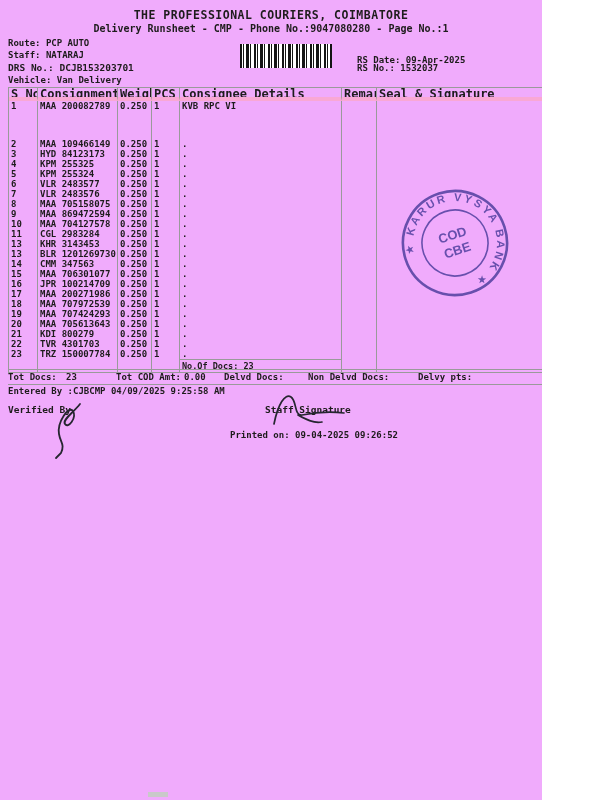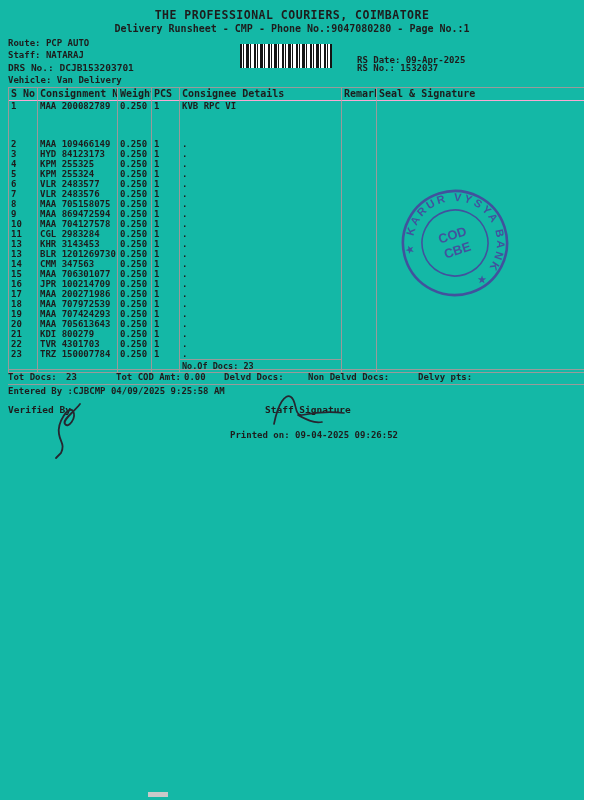--- a/index.html
+++ b/index.html
@@ -1,32 +1,32 @@
 <!DOCTYPE html>
 <html><head>
 <meta charset="utf-8">
 <style>
   html,body{margin:0;padding:0;background:#ffffff;}
-  .page{position:relative;width:584px;height:800px;background:#14b8a6;overflow:hidden;
+  .page{position:relative;width:542px;height:800px;background:#f0abfc;overflow:hidden;
         font-family:"DejaVu Sans Mono","Liberation Mono",monospace;font-weight:bold;color:#1e1c1c;}
   .title{position:absolute;top:8px;left:0;width:100%;text-align:center;font-size:11.5px;letter-spacing:0.5px;}
   .subtitle{position:absolute;top:23px;left:0;width:100%;text-align:center;font-size:10px;}
   .info-line{position:absolute;left:8px;font-size:9px;white-space:pre;}
   .route{top:38px;} .staff{top:50px;} .drs{top:62px;font-size:9.5px;} .vehicle{top:75px;}
   .barcode{position:absolute;left:240px;top:44px;width:92px;height:24px;
     background:
       repeating-linear-gradient(90deg,#141414 0 2px,#fff 2px 3px,#141414 3px 4px,#fff 4px 6px,#141414 6px 9px,#fff 9px 10px,#141414 10px 11px,#fff 11px 14px);}
   .rs-no{position:absolute;left:357px;top:44px;font-size:9px;white-space:pre;margin-top:19px;}
   .rs-date{position:absolute;left:357px;top:55px;font-size:9px;white-space:pre;}
 
   .tbl{position:absolute;left:8px;top:87px;width:580px;border:1px solid #9a9a9a;box-sizing:border-box;}
   .tr{display:grid;grid-template-columns:29px 80px 34px 28px 162px 35px 1fr;}
   .td,.th{border-right:1px solid #9a9a9a;padding:0 2px;overflow:hidden;white-space:pre;box-sizing:border-box;}
   .td:last-child,.th:last-child{border-right:none;}
-  .thead .th{font-size:10px;line-height:12px;height:13px;border-bottom:1px solid #f9a8d4;}
+  .thead .th{font-size:12px;line-height:12px;height:13px;border-bottom:4px solid #f9a8d4;text-decoration:underline;}
   .row .td{font-size:9px;line-height:10px;height:10px;}
   .row.first-row .td{height:38px;}
   .docs-row .td{font-size:8.5px;line-height:12px;height:13px;}
   .docs-row .c-consignee{border-top:1px solid #9a9a9a;}
 
   .summary{position:absolute;left:8px;top:369px;width:580px;height:14px;
            border-top:1px solid #9a9a9a;border-bottom:1px solid #9a9a9a;font-size:9px;}
   .summary span{position:absolute;top:2px;white-space:pre;}
   .s-totdocs{left:0;} .s-totdocsv{left:58px;} .s-cod{left:108px;} .s-codv{left:176px;}
   .s-delvd{left:216px;} .s-nondelvd{left:300px;} .s-delvy{left:410px;}

